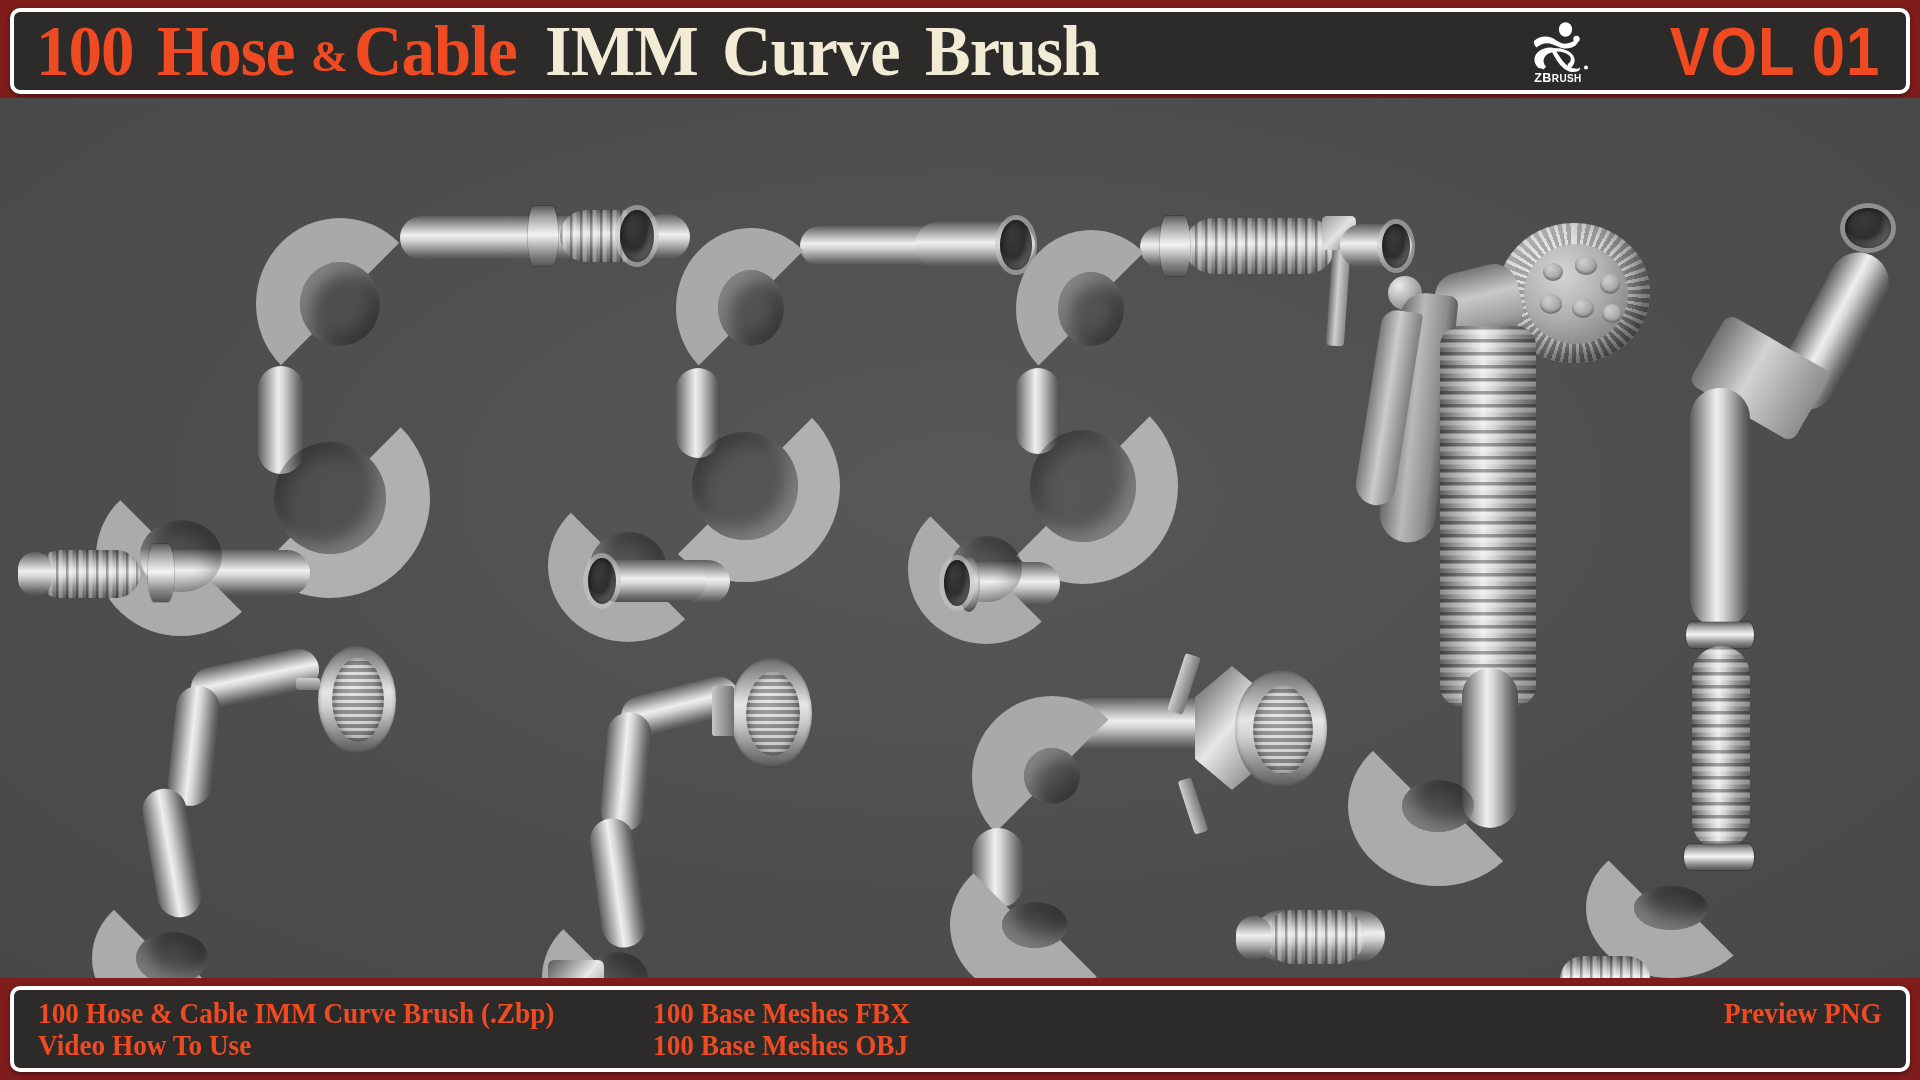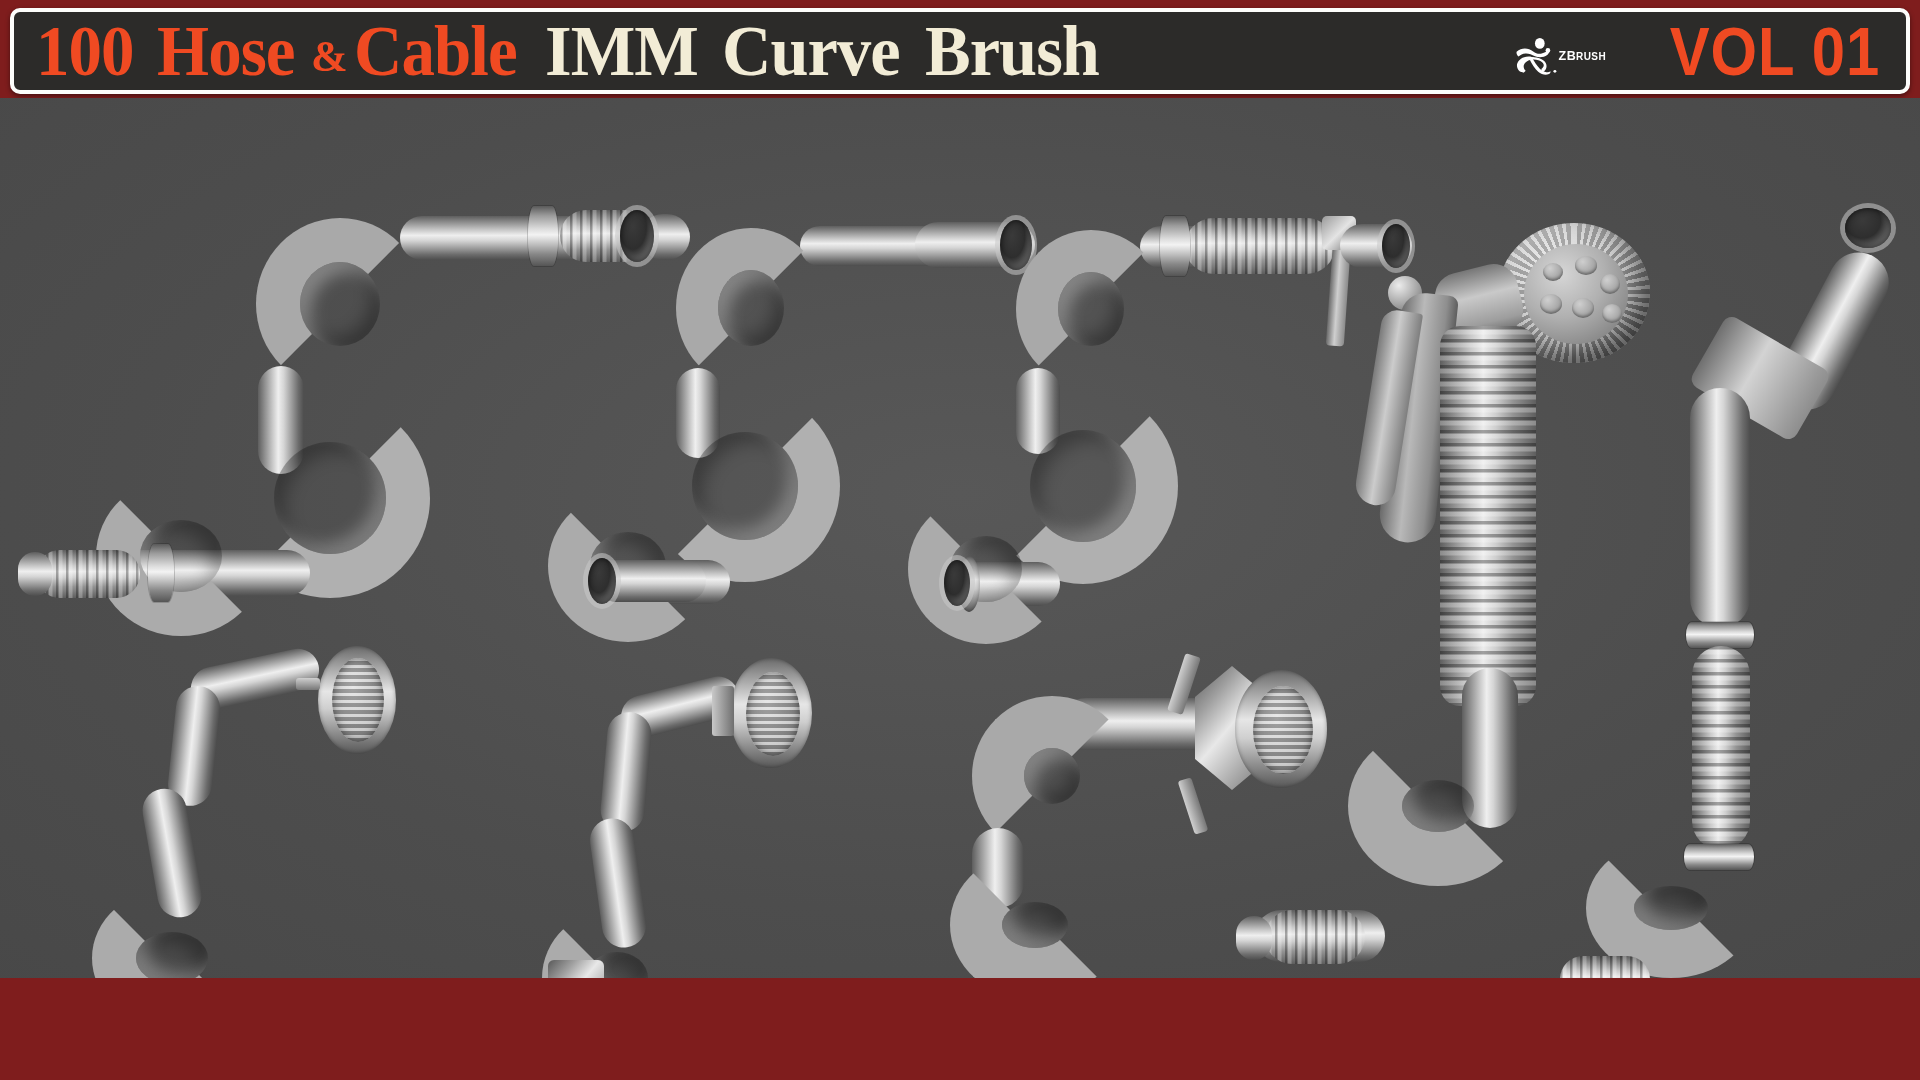--- a/index.html
+++ b/index.html
@@ -63,21 +63,21 @@
     transform:scaleX(.95);
     transform-origin:left center;
   }
   .sp{ display:inline-block; width:16px; }
 
   
   #zbrush-logo{
     position:absolute;
     right:300px; top:10px;
     width:96px; height:70px;
-    display:flex; flex-direction:row;
+    display:flex; flex-direction:column;
     align-items:center; justify-content:flex-start;
   }
   #zbrush-logo svg{ display:block; }
   #zbrush-wordmark{
     color:#ffffff;
     font-family:"Liberation Sans", sans-serif;
     font-weight:bold;
     font-size:12.5px;
     letter-spacing:.4px;
     margin-top:-2px;
@@ -483,14 +483,22 @@
                     radial-gradient(ellipse at 40% 35%, #d8d8d8, #8e8e8e);
                   box-shadow:inset 0 0 8px rgba(0,0,0,.5);"></div>
       <div style="position:absolute; left:1176px; top:556px; width:16px; height:60px;
                   background:linear-gradient(to right,#cfcfcf,#777); border-radius:3px; transform:rotate(18deg);"></div>
       <div style="position:absolute; left:1186px; top:680px; width:14px; height:56px;
                   background:linear-gradient(to right,#cfcfcf,#777); border-radius:3px; transform:rotate(-18deg);"></div>
     </div>
 
   </div>
 
+  <div id="footer-bar">
+    <div class="f-item">100 Hose &amp; Cable IMM Curve Brush (.Zbp)</div>
+    <div class="f-item">100 Base Meshes FBX</div>
+    <div class="f-item right">Preview PNG</div>
+    <div class="f-item">Video How To Use</div>
+    <div class="f-item">100 Base Meshes OBJ</div>
+    <div class="f-item right empty"></div>
+  </div>
 
 </div>
 
 </body></html>

